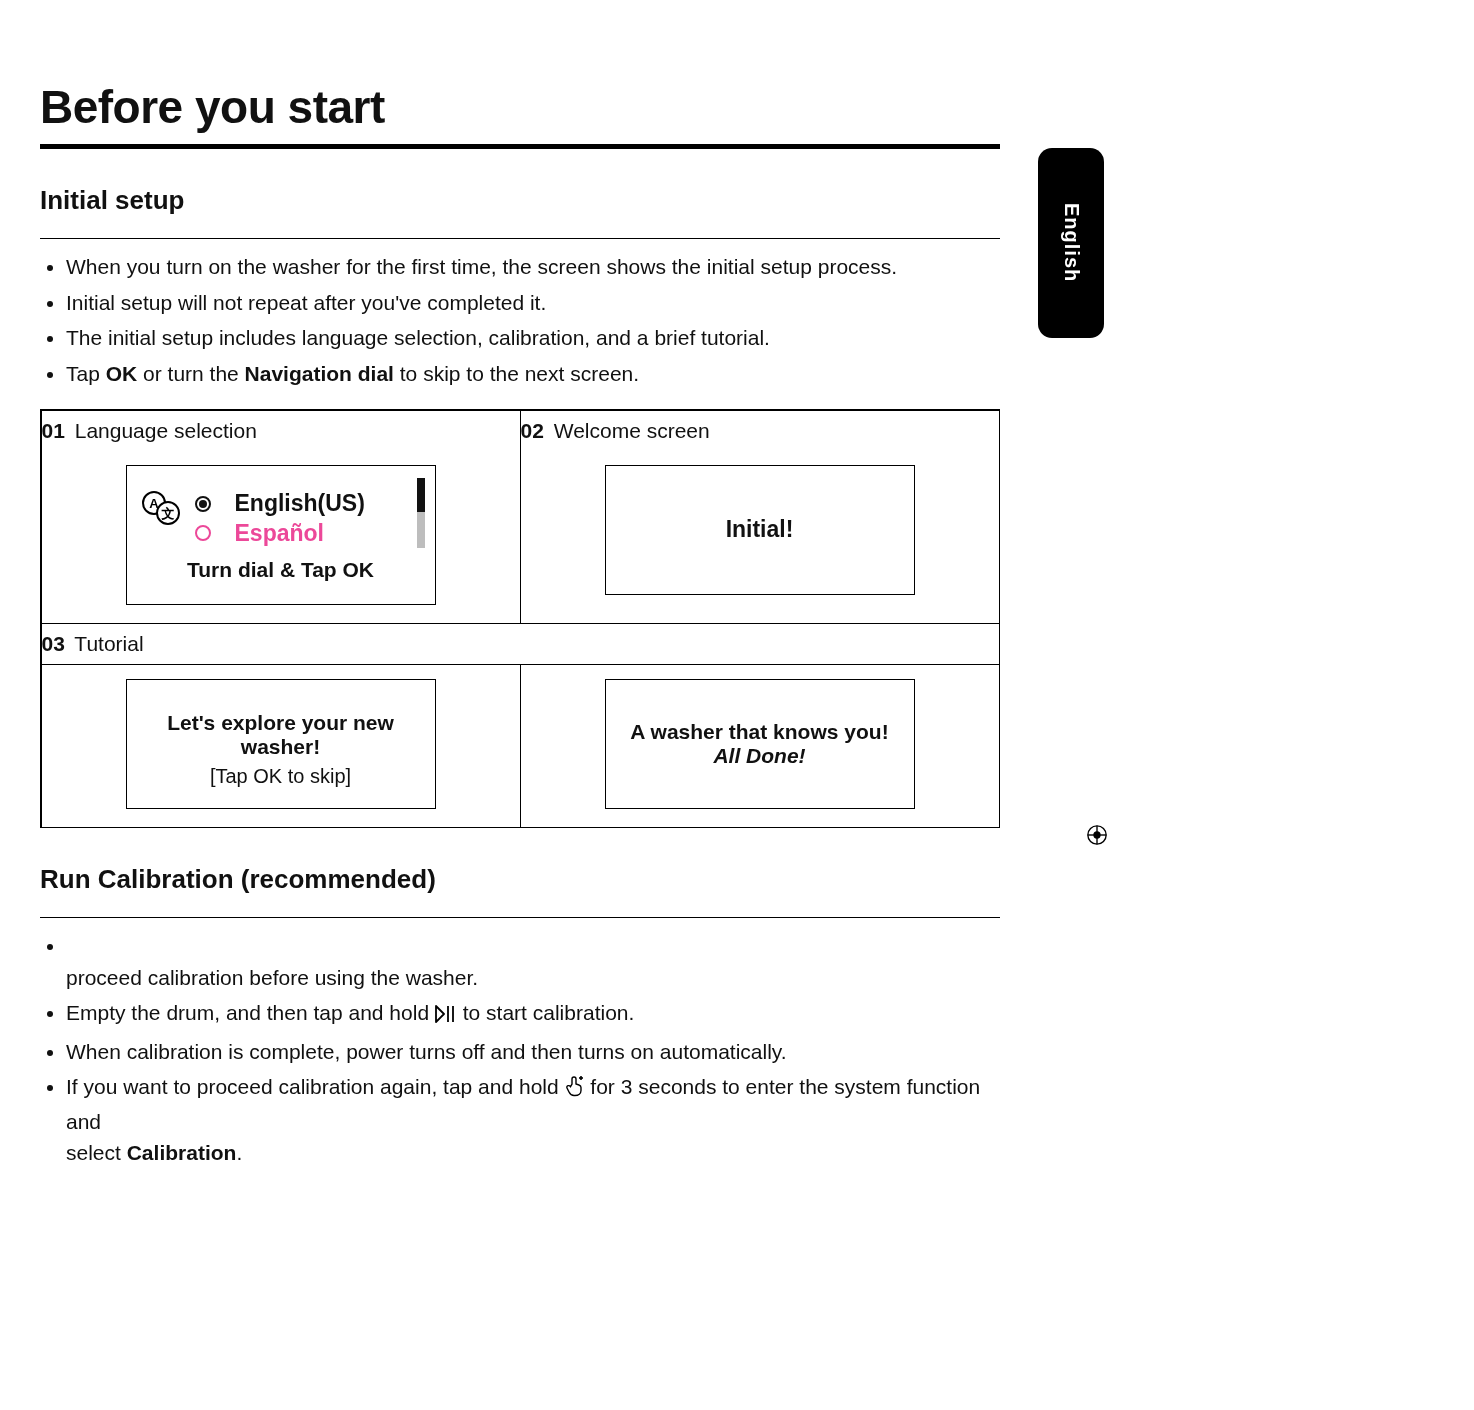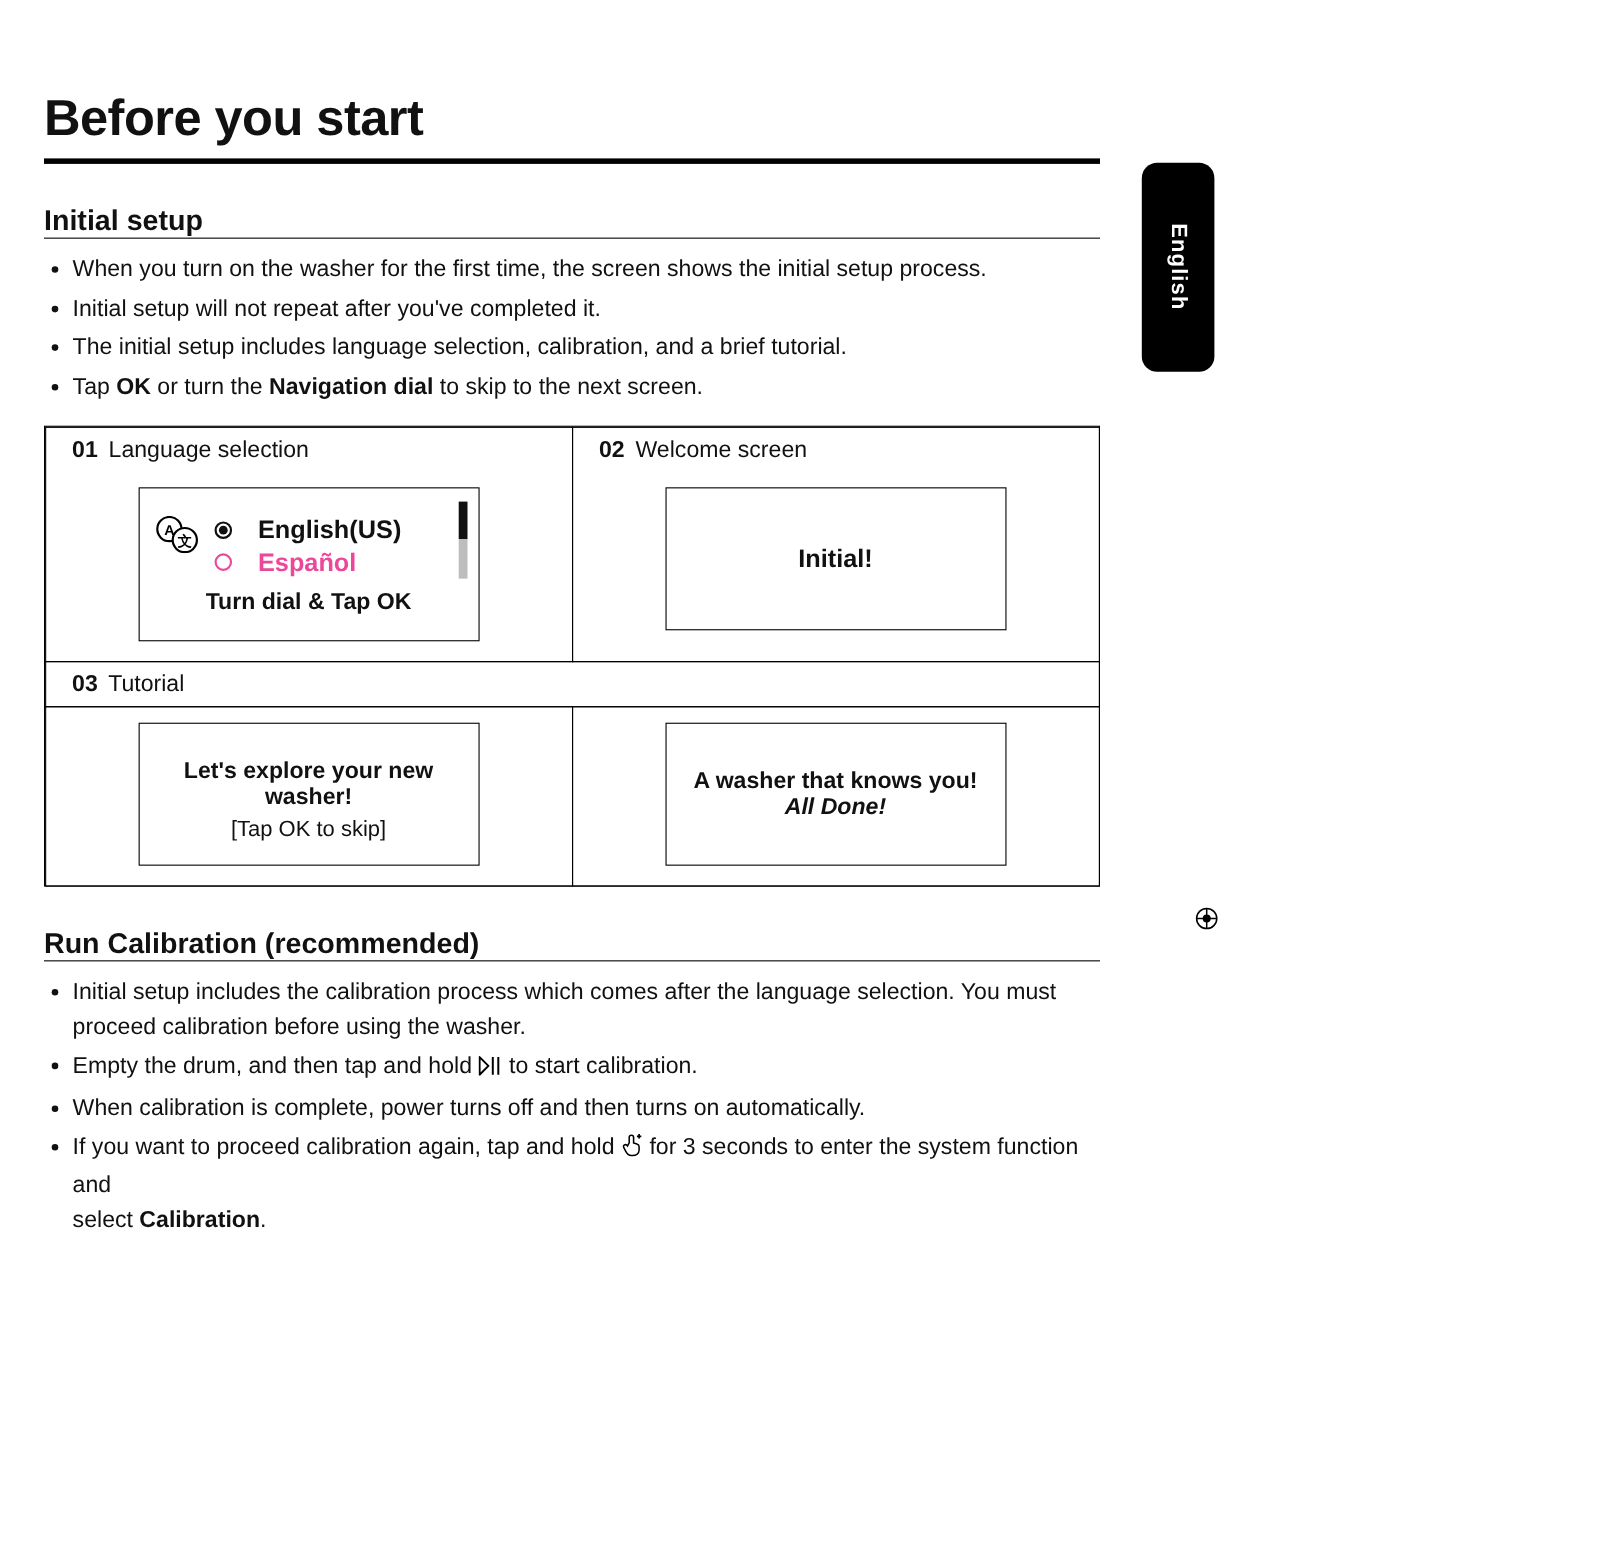--- a/index.html
+++ b/index.html
@@ -22,21 +22,21 @@
     margin: 0 0 8px 0;
     border-bottom: 5px solid #000;
     padding-bottom: 10px;
     letter-spacing: -0.5px;
   }
   h2.section-title {
     font-size: 26px;
     font-weight: 800;
     margin: 36px 0 6px 0;
     border-bottom: 1.5px solid #000;
-    padding-bottom: 0;
+    padding-bottom: 22px;
   }
   ul.bullets {
     margin: 12px 0 20px 0;
     padding-left: 26px;
     font-size: 21px;
     line-height: 1.5;
   }
   ul.bullets li { margin-bottom: 4px; }
   .bold { font-weight: 800; }
   .lang-tab-box {
@@ -73,21 +73,21 @@
     margin-top: 6px;
   }
   .row { display: flex; }
   .cell {
     border: 1px solid #000;
     flex: 1 1 50%;
     margin: -0.5px;
   }
   .cell-header {
     font-size: 21px;
-    padding: 8px 24px;
+    padding: 8px 0;
   }
   .cell-header .num { font-weight: 800; margin-right: 4px; }
   .cell-body {
     padding: 14px 10px 18px 10px;
     display: flex;
     justify-content: center;
   }
   .cell.cell-span-header {
     flex: 1 1 100%;
   }
@@ -260,21 +260,21 @@
           </div>
         </div>
       </div>
     </div>
   </div>
 
   <h2 class="section-title">Run Calibration (recommended)</h2>
 
   <ul class="bullets">
     <li>
-      <span>Initial setup includes the calibration process which comes after the language selection. You must</span><br>
+      <br>
       <span>proceed calibration before using the washer.</span>
     </li>
     <li>
       <span>Empty the drum, and then tap and hold </span><span class="inline-icon"><svg width="22" height="18" viewBox="0 0 22 18">
             <polygon points="1,1 9,9 1,17" fill="none" stroke="#000" stroke-width="1.8" stroke-linejoin="round"></polygon>
             <line x1="13" y1="1" x2="13" y2="17" stroke="#000" stroke-width="1.8"></line>
             <line x1="18" y1="1" x2="18" y2="17" stroke="#000" stroke-width="1.8"></line>
           </svg></span><span> to start calibration.</span>
     </li>
     <li>When calibration is complete, power turns off and then turns on automatically.</li>

